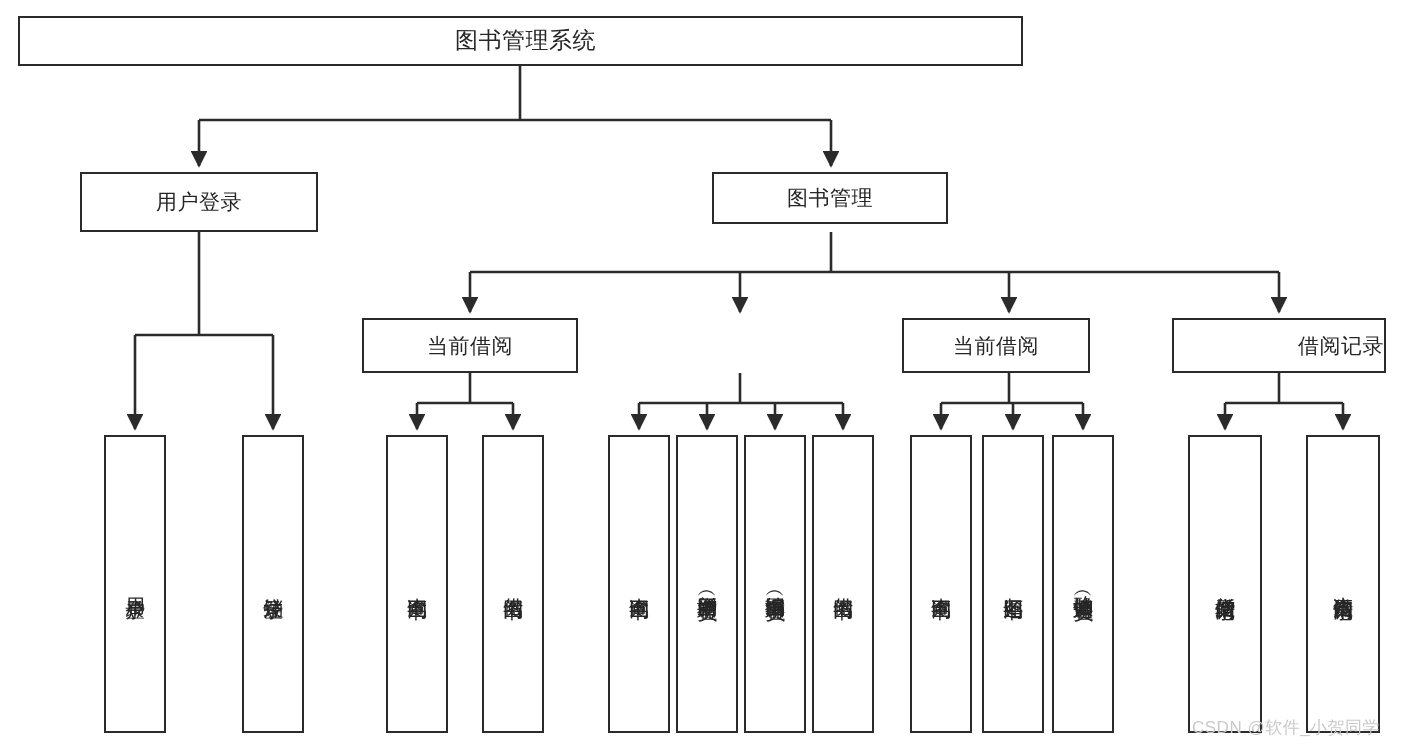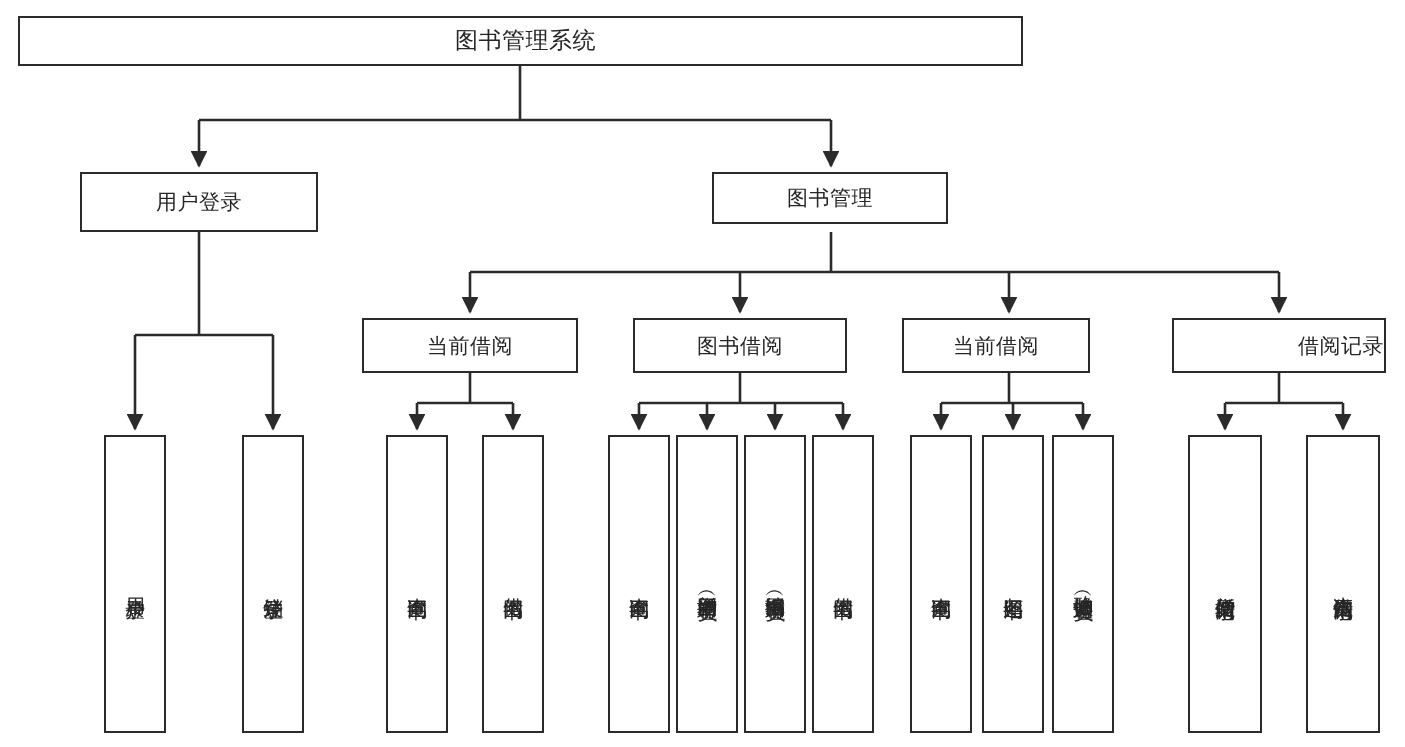--- a/index.html
+++ b/index.html
@@ -135,23 +135,20 @@
   <div class="node horiz" style="left:80px; top:172px; width:238px; height:60px;">
     <span class="label">用户登录</span>
   </div>
   <div class="node horiz" style="left:712px; top:172px; width:236px; height:52px;">
     <span class="label">图书管理</span>
   </div>
 
   <div class="node horiz" style="left:362px; top:318px; width:216px; height:55px;">
     <span class="label">当前借阅</span>
   </div>
-  <div class="node horiz" style="left:633px; top:318px; width:214px; height:55px;">
-    <span class="label">图书借阅</span>
-  </div>
   <div class="node horiz" style="left:902px; top:318px; width:188px; height:55px;">
     <span class="label">当前借阅</span>
   </div>
   <div class="node horiz" style="left:1172px; top:318px; width:214px; height:55px;justify-content:flex-end;">
     <span class="label">借阅记录</span>
   </div>
 
   <div class="node vert" style="left:104px; top:435px; width:62px; height:298px;">
     <span class="label">用户登录</span>
   </div>
@@ -189,14 +186,15 @@
     <span class="label">确认归还（管理员）</span>
   </div>
 
   <div class="node vert" style="left:1188px; top:435px; width:74px; height:298px;">
     <span class="label">新增借阅记录</span>
   </div>
   <div class="node vert" style="left:1306px; top:435px; width:74px; height:298px;">
     <span class="label">查询借阅记录</span>
   </div>
 
+  <div class="watermark" style="left:1192px; top:716px;">CSDN @软件_小贺同学</div>
 
 </div>
 
 </body></html>

